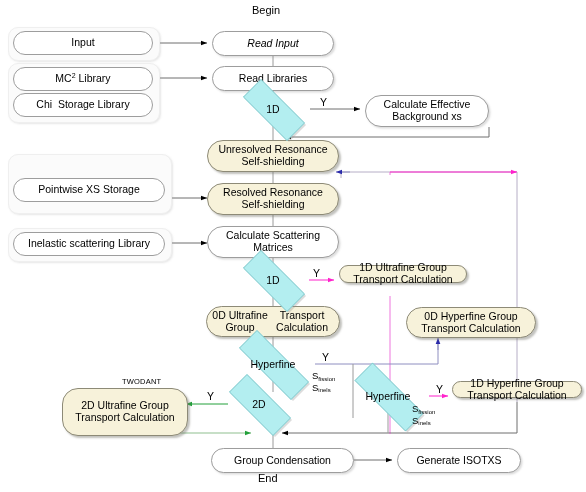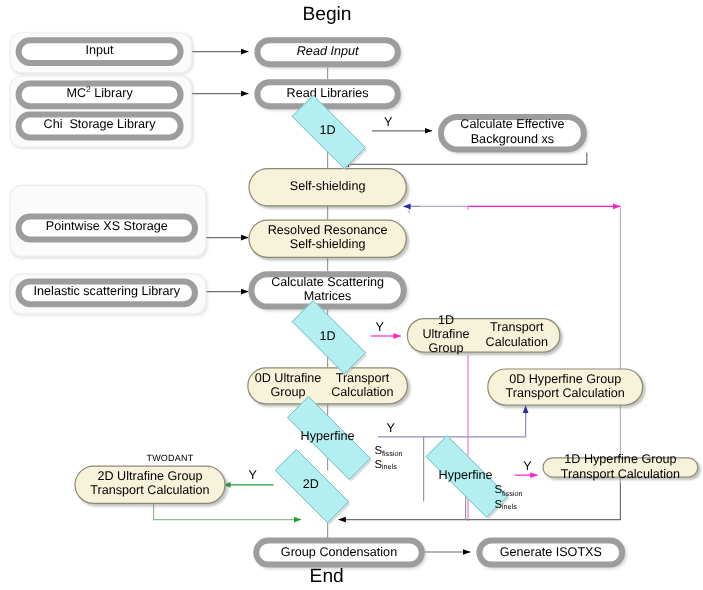--- a/index.html
+++ b/index.html
@@ -26,21 +26,21 @@
     position:absolute;
     box-sizing:border-box;
     display:flex;
     align-items:center;
     justify-content:center;
     text-align:center;
     line-height:1.12;
     color:#000;
     font-size:10.5px;
     border-radius:16px;
-    border:5px solid #fca5a5;
+    border:1px solid #fca5a5;
     background:#ffffff;
     padding:2px 4px;
     z-index:5;
   }
   .node.white{
     background:#ffffff;
     border-color:#9d9d9d;
   }
   .node.cream{
     background:#f7f2da;
@@ -92,21 +92,21 @@
     display:flex;
     align-items:center;
     justify-content:center;
     font-size:10.5px;
     color:#000;
     z-index:2;
   }
   
   .ftext{
     position:absolute;
-    font-size:16px;
+    font-size:11px;
     color:#000;
     white-space:nowrap;
     z-index:7;
   }
   .ftext.tiny{font-size:7.5px;letter-spacing:.2px;}
   .ftext.branch{font-size:10.5px;}
   .sublabel{
     position:absolute;
     font-size:9.5px;
     color:#000;
@@ -245,54 +245,55 @@
   <div class="node white plain-shadow" style="left:212px; top:66px; width:122px; height:25px;">
     <span>Read Libraries</span>
   </div>
 
   <div class="node white plain-shadow" style="left:365px; top:95px; width:124px; height:32px; flex-direction:column;">
     <span>Calculate Effective</span>
     <span>Background xs</span>
   </div>
 
   <div class="node cream" style="left:207px; top:140px; width:132px; height:32px; flex-direction:column;">
+    <span>Unresolved Resonance</span>
     <span>Self-shielding</span>
   </div>
 
   <div class="node cream" style="left:207px; top:183px; width:132px; height:32px; flex-direction:column;">
     <span>Resolved Resonance</span>
     <span>Self-shielding</span>
   </div>
 
   <div class="node white plain-shadow" style="left:207px; top:226px; width:132px; height:32px; flex-direction:column;">
     <span>Calculate Scattering</span>
     <span>Matrices</span>
   </div>
 
-  <div class="node cream" style="left:339px; top:265px; width:128px; height:29px; flex-direction:row;">
+  <div class="node cream" style="left:339px; top:265px; width:128px; height:18px; flex-direction:column;">
     <span>1D Ultrafine Group</span>
     <span>Transport Calculation</span>
   </div>
 
   <div class="node cream" style="left:206px; top:306px; width:134px; height:31px; flex-direction:row;">
     <span>0D Ultrafine Group</span>
     <span>Transport Calculation</span>
   </div>
 
   <div class="node cream" style="left:406px; top:307px; width:130px; height:31px; flex-direction:column;">
     <span>0D Hyperfine Group</span>
     <span>Transport Calculation</span>
   </div>
 
   <div class="node cream" style="left:452px; top:381px; width:130px; height:17px; flex-direction:column;">
     <span>1D Hyperfine Group</span>
     <span>Transport Calculation</span>
   </div>
 
-  <div class="node cream" style="left:62px; top:388px; width:126px; height:32px; flex-direction:column;">
+  <div class="node cream" style="left:62px; top:388px; width:126px; height:48px; flex-direction:column;">
     <span>2D Ultrafine Group</span>
     <span>Transport Calculation</span>
   </div>
 
   <div class="node white plain-shadow" style="left:211px; top:448px; width:143px; height:25px;">
     <span>Group Condensation</span>
   </div>
 
   <div class="node white plain-shadow" style="left:397px; top:448px; width:124px; height:25px;">
     <span>Generate ISOTXS</span>

